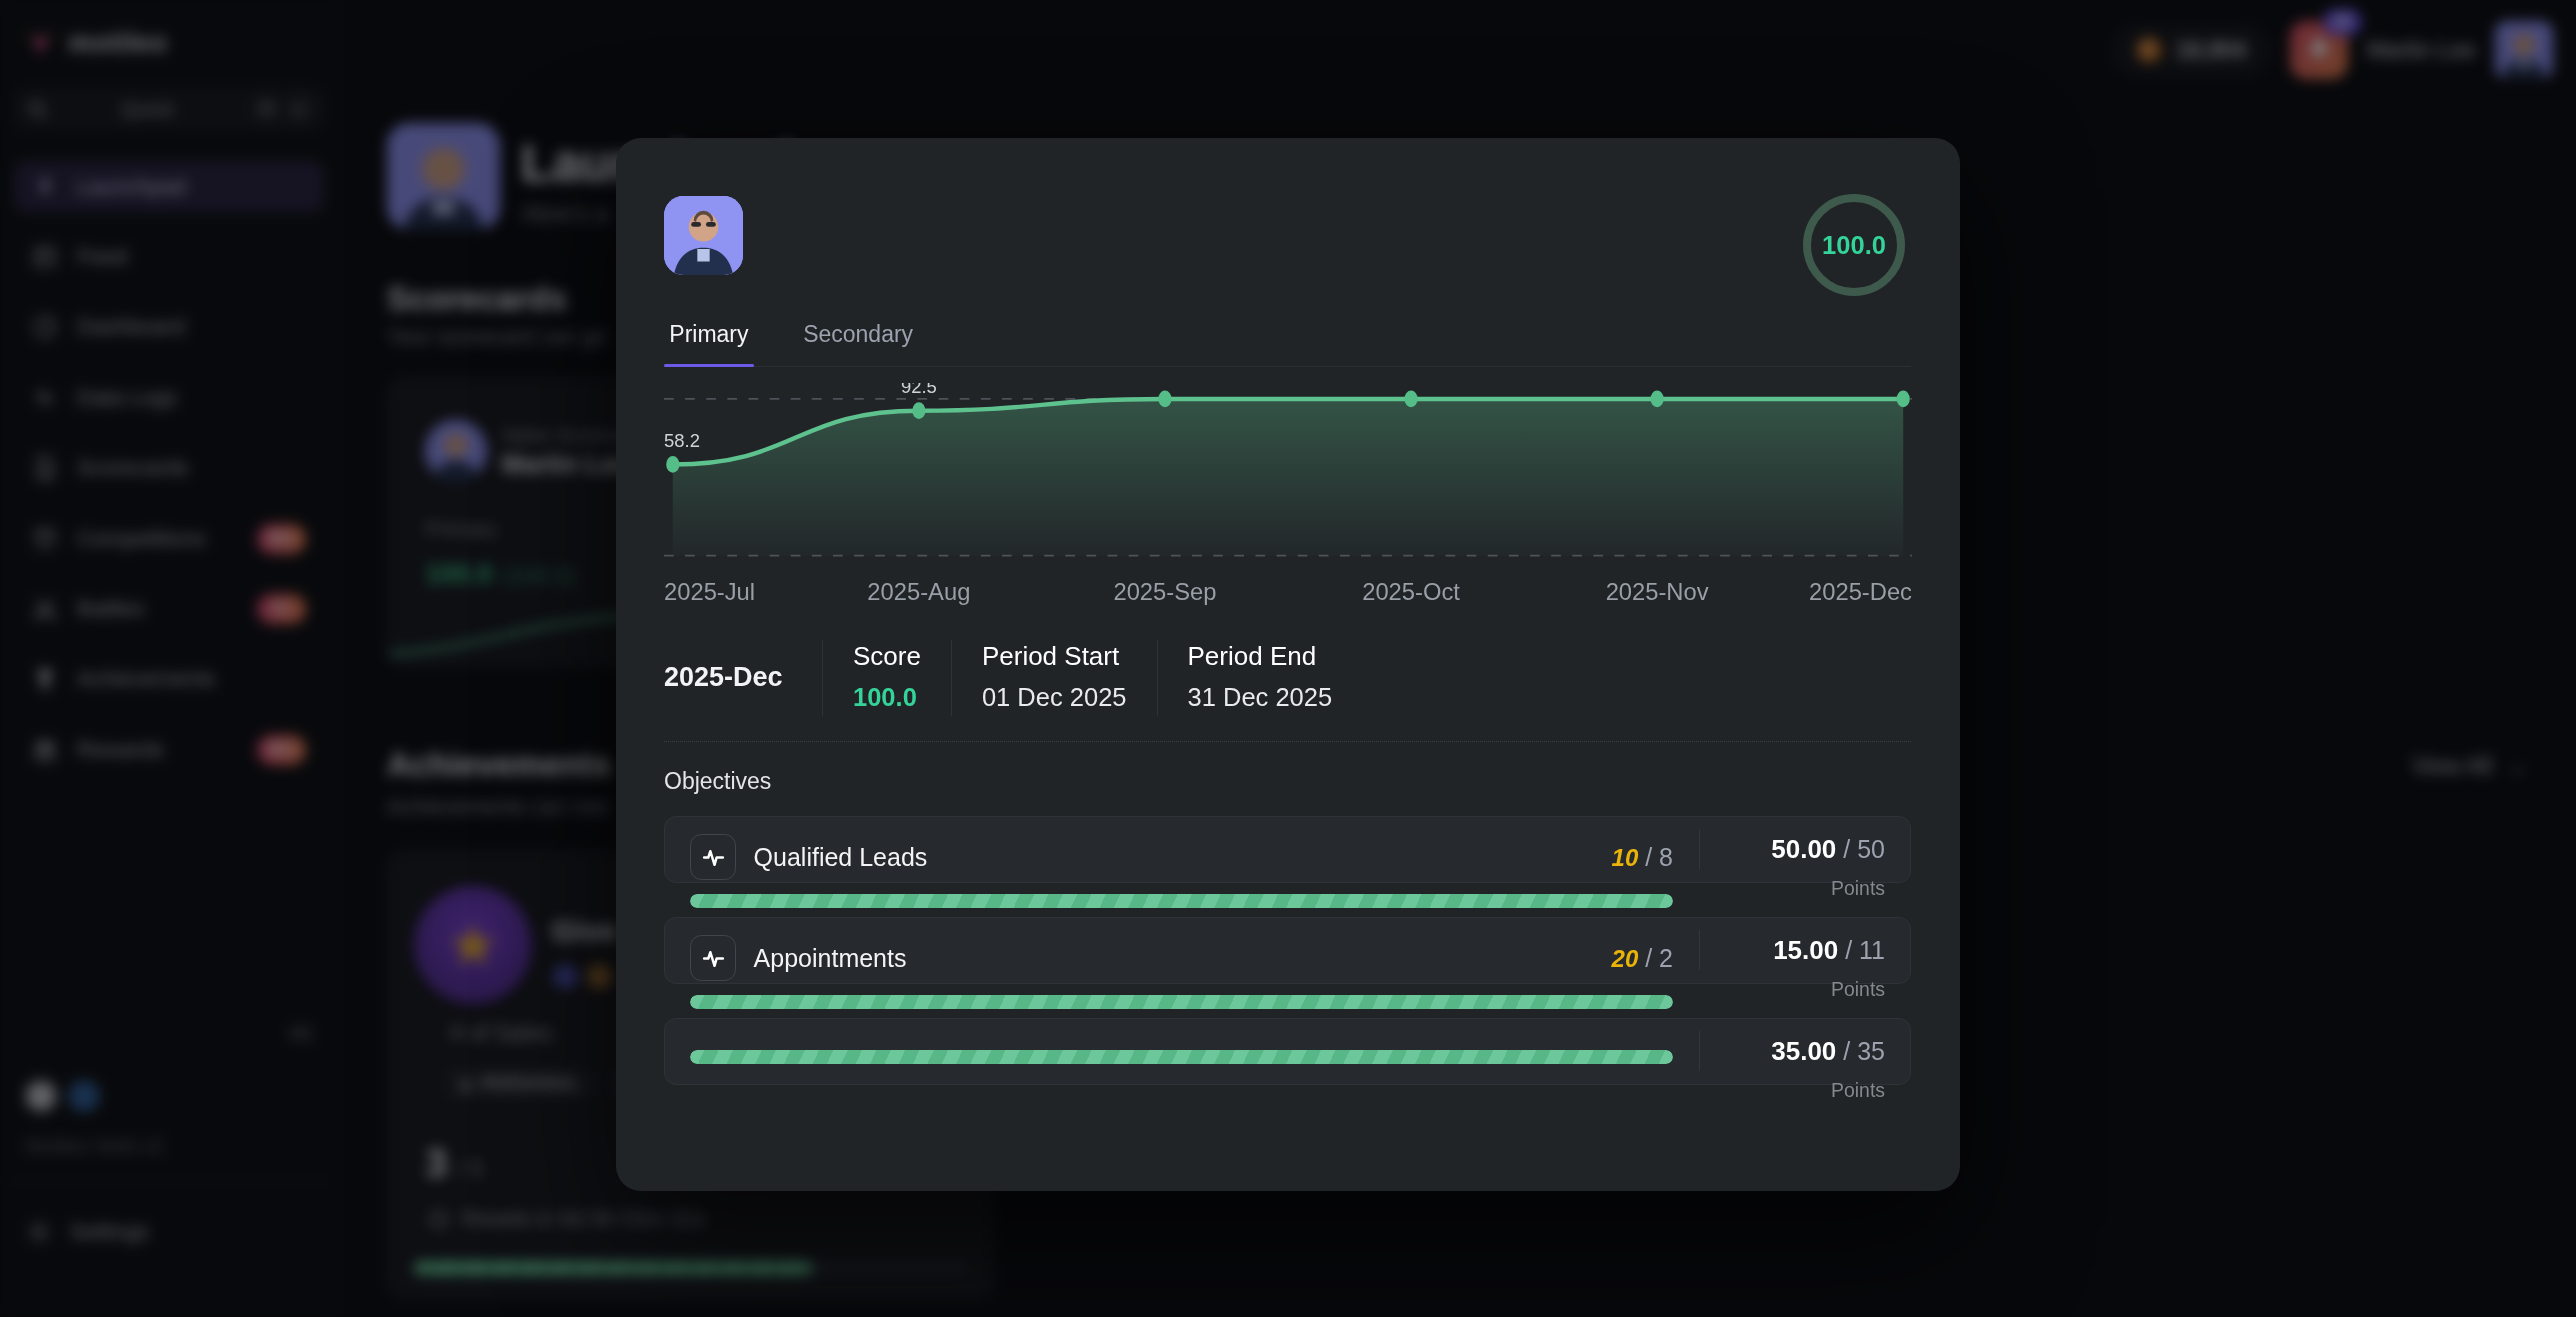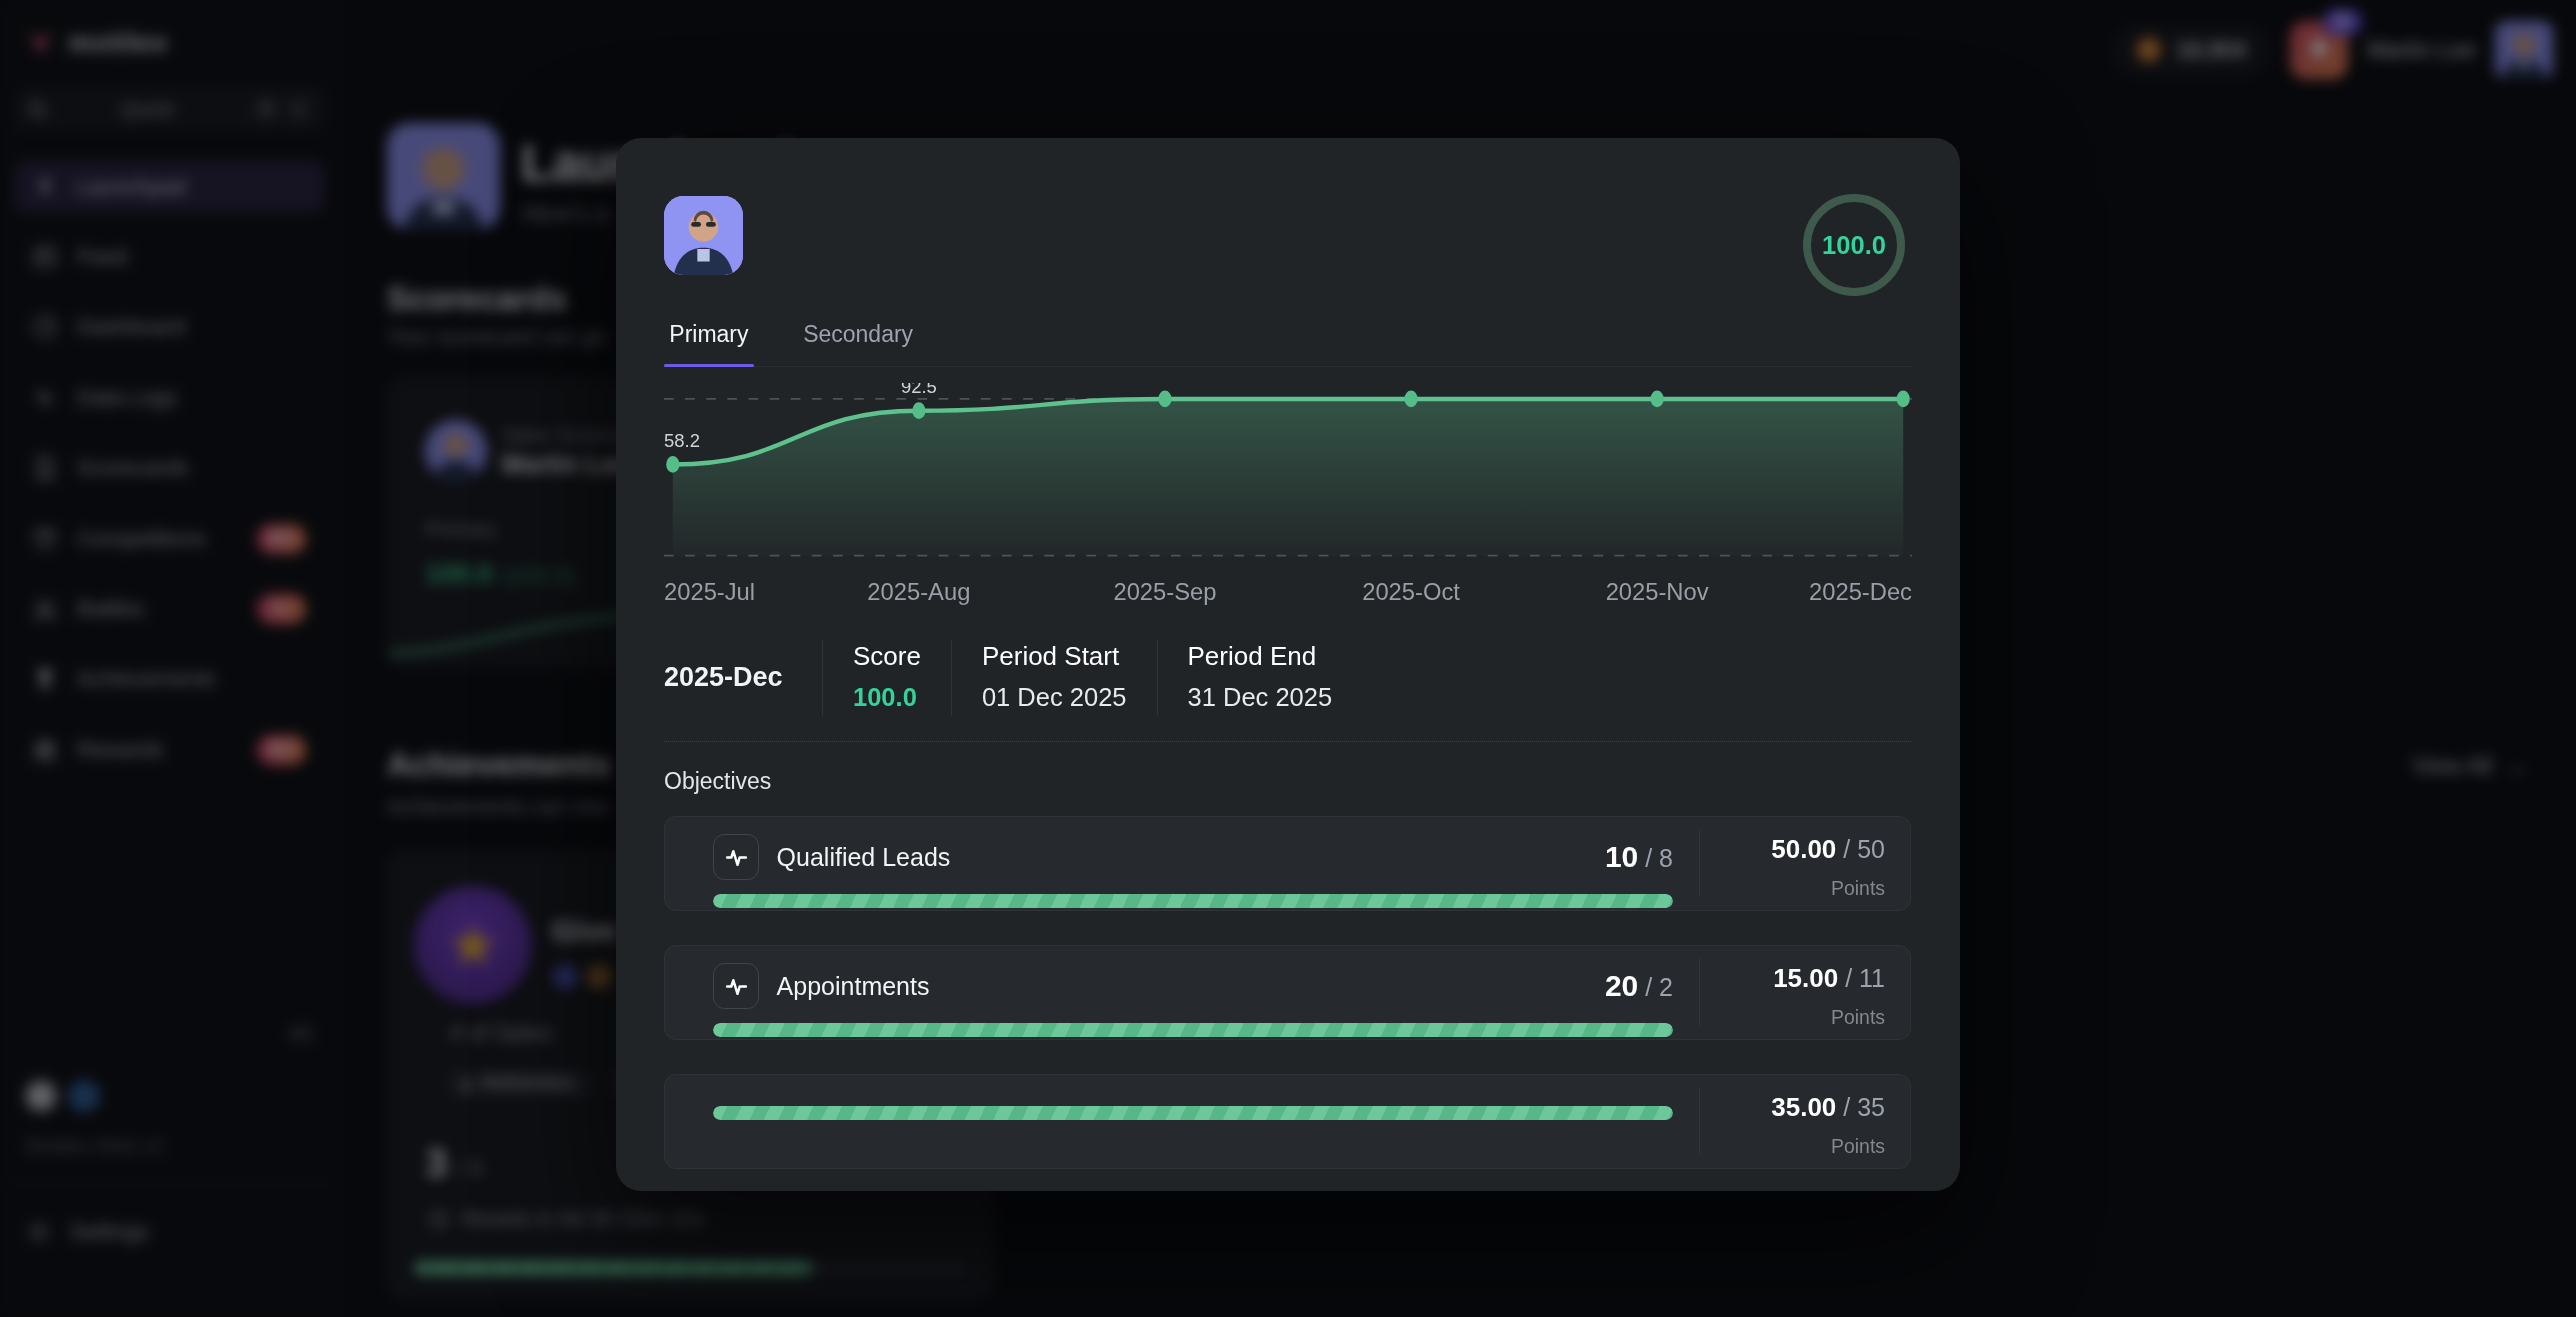--- a/index.html
+++ b/index.html
@@ -95,28 +95,28 @@
   .tab.active::after { content:""; position:absolute; left:0; right:0; bottom:-1.8px; height:3.5px; border-radius:1.8px; background:#6d5ae8; }
   .chart-wrap { margin-top:16px; }
   .period-row { margin-top:35px; display:flex; align-items:stretch; height:76px; }
   .p-month { font-size:27px; font-weight:bold; color:#f1f3f5; display:flex; align-items:center; width:158px; }
   .p-col { border-left:0.9px solid #2f3338; padding:1.8px 0 0 30px; margin-right:30px; display:flex; flex-direction:column; justify-content:space-between; }
   .p-lbl { color:#ffffff; font-size:26px; }
   .p-val { color:#e8eaec; font-size:25.5px; padding-bottom:3.5px; }
   .p-val.green { color:#34d399; font-weight:bold; }
   .dotted-div { margin-top:25px; border-bottom:1.8px dotted #3a3f45; }
   .obj-label { margin-top:26px; color:#e5e5e5; font-size:23px; }
-  .obj-card { margin-top:21px; background:#26292d; border:0.9px solid #2f3338; border-radius:12px; height:95px; display:flex;padding-left:23px; }
+  .obj-card { margin-top:21px; background:#26292d; border:0.9px solid #2f3338; border-radius:12px; height:67px; display:flex; }
   .obj-card + .obj-card { margin-top:34px; }
   .obj-main { flex:1; padding:17.6px 26px 0 25px; }
   .obj-row { display:flex; align-items:center; gap:17.6px; }
   .icon-box { width:46px; height:46px; border-radius:11.4px; border:1.8px solid #41464d; display:flex; align-items:center; justify-content:center; flex:none; }
   .obj-name { font-size:25px; color:#f3f4f6; }
   .obj-count { margin-left:auto; font-size:25px; color:#9ca3af; }
-  .obj-count b { color:#ffffff; font-size:30px; }
+  .obj-count b { color:#eab308; font-size:24px;font-style:italic; }
   .obj-bar { margin-top:14px; height:14px; border-radius:7px; background:#2b2f33; overflow:hidden; }
   .obj-points { width:211px; border-left:0.9px solid #33373c; margin:12.3px 0; padding:5.3px 25px 0 0; text-align:right; }
   .obj-points .pv { font-size:25px; color:#9ca3af; }
   .obj-points .pv b { color:#fff; font-size:26px; }
   .obj-points .pl { margin-top:12.3px; font-size:19.4px; color:#83898f; }
   .chart-text { font-family:"Liberation Sans", sans-serif; }
 </style>
 </head>
 <body>
 

